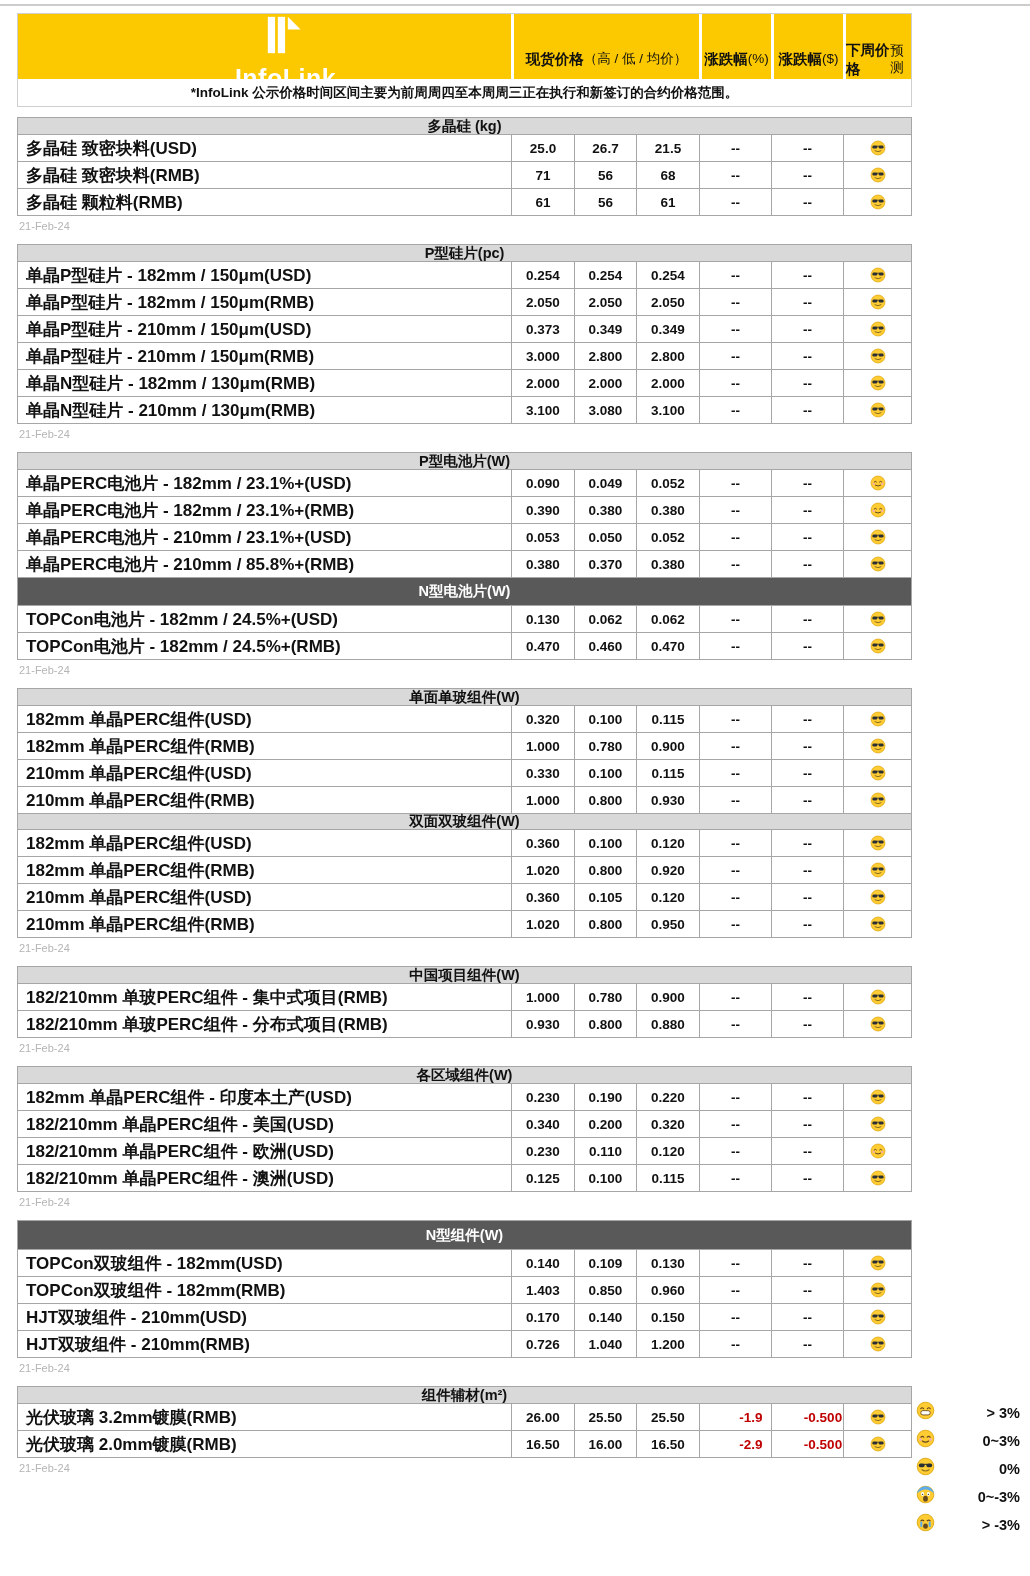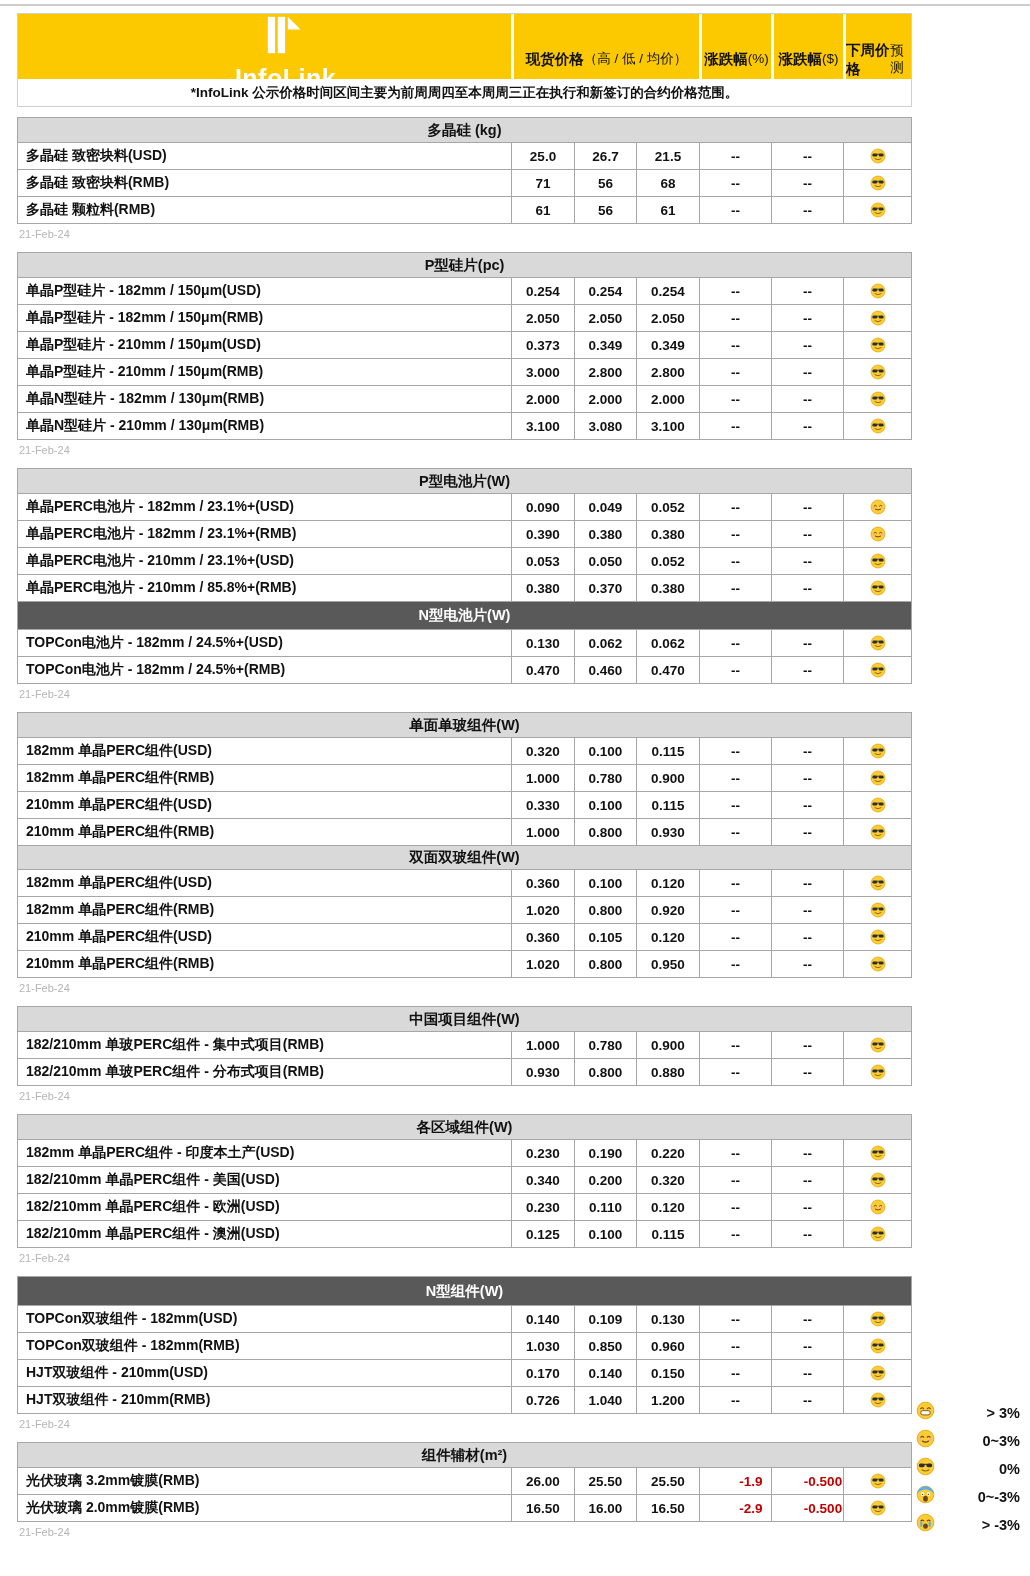--- a/index.html
+++ b/index.html
@@ -31,29 +31,29 @@
     height:28px; border:1px solid #cfcfcf; border-top:none;
     display:flex; align-items:center; justify-content:center;
     font-weight:bold; font-size:13.5px;
   }
 
   
   #blocks { margin-top:10px; }
   .ptable { border:1px solid #a6a6a6; width:895px; }
   .ptable > * + * { border-top:1px solid #a6a6a6; }
   .section-header {
-    height:24px; background:#D9D9D9;
+    height:16px; background:#D9D9D9;
     display:flex; align-items:center; justify-content:center;
     font-weight:bold; font-size:14.5px;
   }
   .section-header.dark { height:28px; background:#595959; color:#ffffff; }
   .t-row { display:grid; grid-template-columns:493px 63px 62px 63px 72px 72px auto; height:27px; }
   .t-row .c { display:flex; align-items:center; }
   .t-row .c + .c { border-left:1px solid #a6a6a6; }
-  .t-row .name { padding-left:8px; font-weight:bold; font-size:14px; }
+  .t-row .name { padding-left:8px; font-weight:bold; font-size:17px; }
   .t-row .num { justify-content:center; font-weight:bold; font-size:13.5px; }
   .t-row .num.red { color:#C00000;padding-left:31px; }
   .t-row .emoji-cell { justify-content:center; }
   .date-label { height:16px; line-height:16px; margin:2px 0 10px 2px; font-size:11px; color:#b5b5b5; }
 
   
   .legend { position:absolute; left:916px; top:1403px; width:104px; display:flex; flex-direction:column; gap:9px; }
   .legend-item { display:flex; align-items:center; height:19px; }
   .legend-label { flex:1; text-align:right; font-weight:bold; font-size:14.5px; }
 
@@ -727,21 +727,21 @@
                   <rect x="3.6" y="8.2" width="7.3" height="4.6" rx="2.1" fill="#292F33"></rect>
                   <rect x="13.1" y="8.2" width="7.3" height="4.6" rx="2.1" fill="#292F33"></rect>
                   <rect x="10" y="8.6" width="4" height="1.3" fill="#292F33"></rect>
                   <path d="M7.5 16.2 Q12 19.2 16.5 16.2" stroke="#8A6D1F" stroke-width="1.5" fill="none" stroke-linecap="round"></path>
                 </svg>
               </span>
             </div>
   </div>
           <div class="t-row">
     <div class="c name">TOPCon双玻组件 - 182mm(RMB)</div>
-    <div class="c num high">1.030</div>
+    <div class="c num high">1.403</div>
     <div class="c num low">0.850</div>
     <div class="c num avg">0.960</div>
     <div class="c num pct">--</div>
     <div class="c num usd">--</div>
     <div class="c emoji-cell">
               <span class="emoji" style="width: 16px; height: 16px;">
                 <svg viewBox="0 0 24 24">
                   <circle cx="12" cy="12" r="10.5" fill="#FFCC33" stroke="#D99E00" stroke-width="1"></circle>
                   <rect x="3.6" y="8.2" width="7.3" height="4.6" rx="2.1" fill="#292F33"></rect>
                   <rect x="13.1" y="8.2" width="7.3" height="4.6" rx="2.1" fill="#292F33"></rect>

